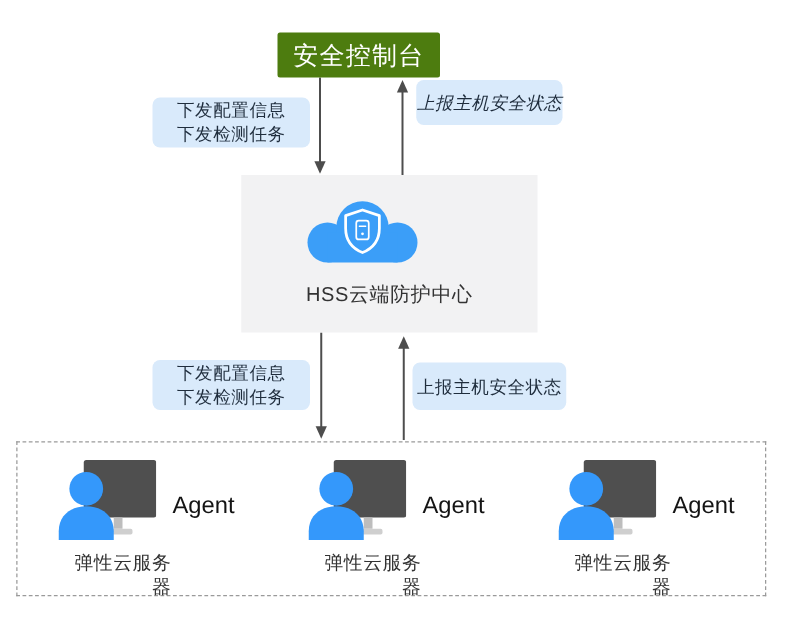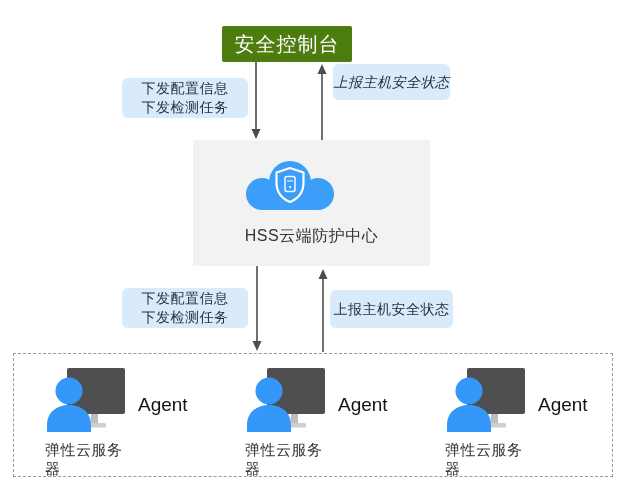--- a/index.html
+++ b/index.html
@@ -75,21 +75,21 @@
   .agent-name {
     margin-left: 13px;
     margin-bottom: 16px;
     color: #141414;
     font-size: 19px;
     margin-top: 26px;
   }
   .server-name {
     width: 92px;
     margin-top: 9px;
-    text-align: left;
+    text-align: right;
     color: #333333;
     font-size: 15px;
     letter-spacing: 0.5px;
   }
 </style>
 </head>
 <body>
 
 <div class="stage">
 

